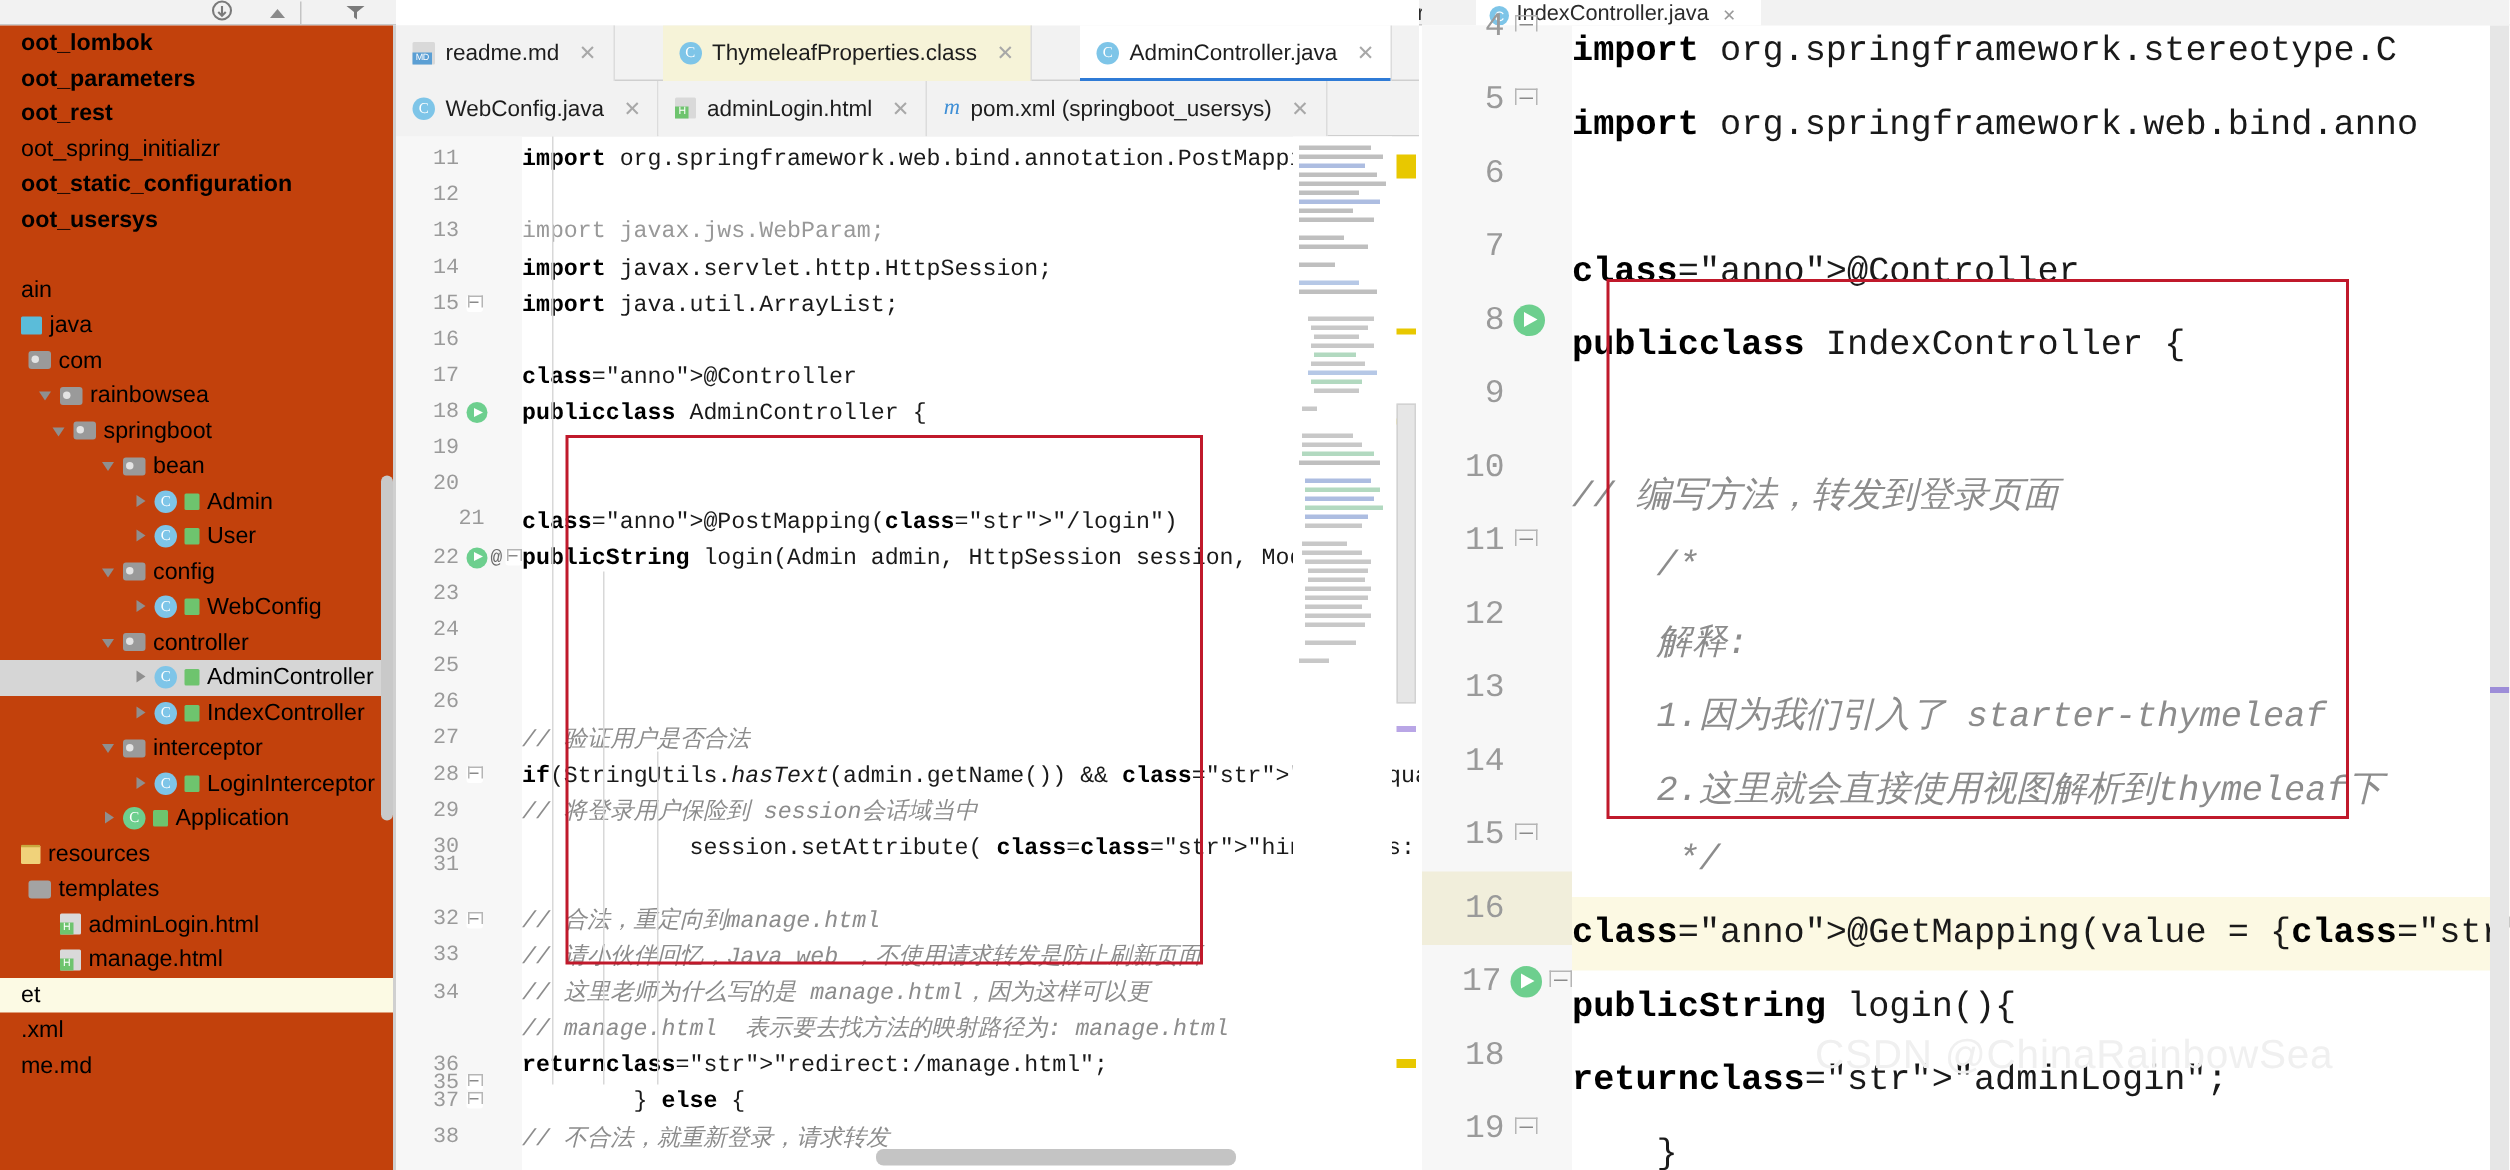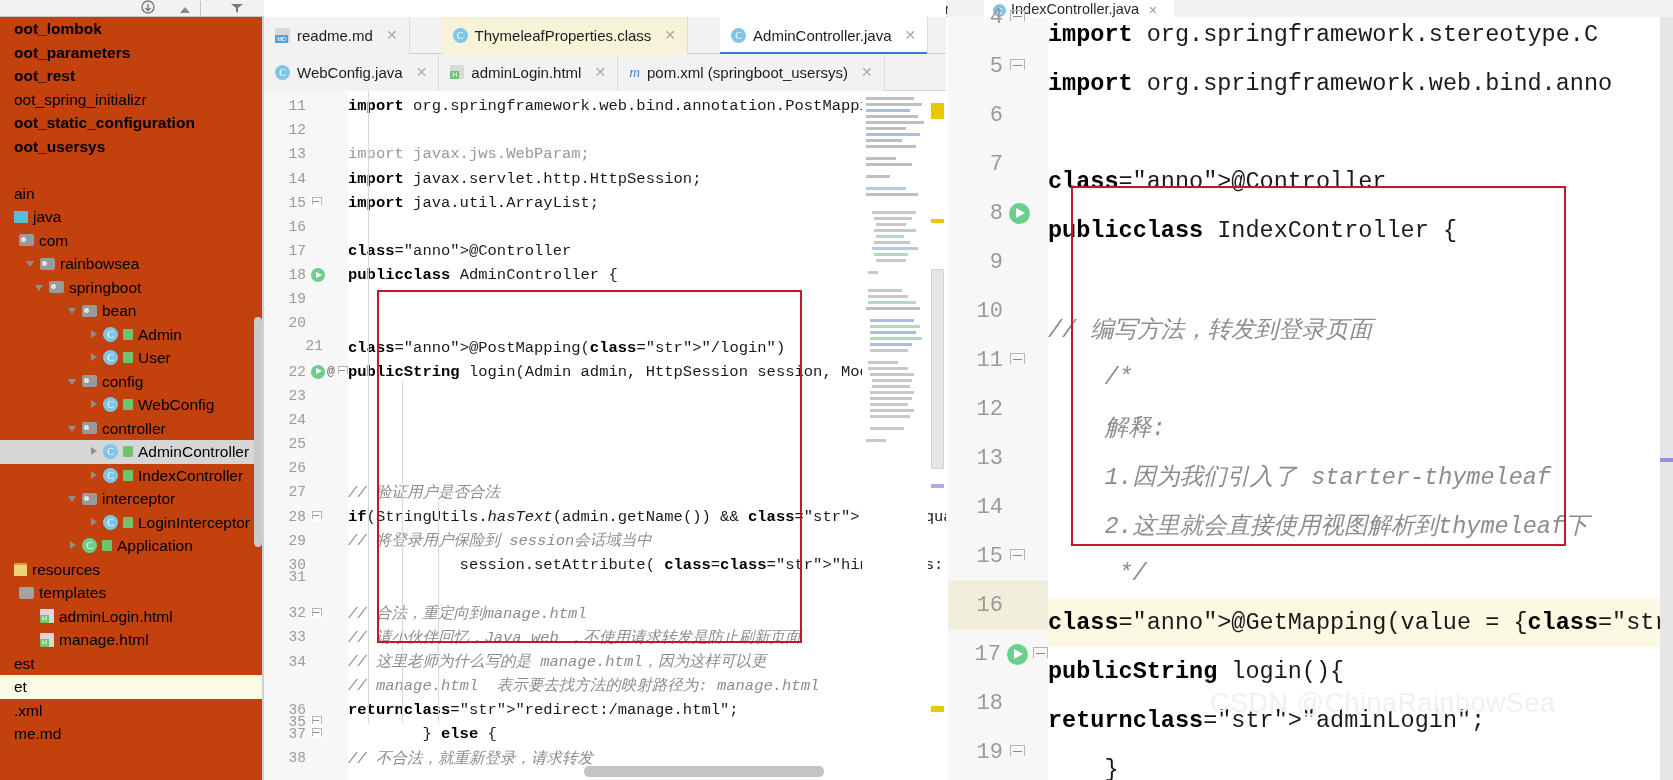--- a/index.html
+++ b/index.html
@@ -398,24 +398,20 @@
         </div>
         <div class="proj-row" style="padding-left: 26px;">
           <span class="arrow"></span>
           <span class="ic ic-html"></span>
           <span class="proj-label">adminLogin.html</span>
         </div>
         <div class="proj-row" style="padding-left: 26px;">
           <span class="arrow"></span>
           <span class="ic ic-html"></span>
           <span class="proj-label">manage.html</span>
-        </div>
-        <div class="proj-row">
-          <span class="arrow"></span>
-          <span class="proj-label">est</span>
         </div>
         <div class="proj-row highlight-y">
           <span class="arrow"></span>
           <span class="proj-label">et</span>
         </div>
         <div class="proj-row">
           <span class="arrow"></span>
           <span class="proj-label">.xml</span>
         </div>
         <div class="proj-row">

